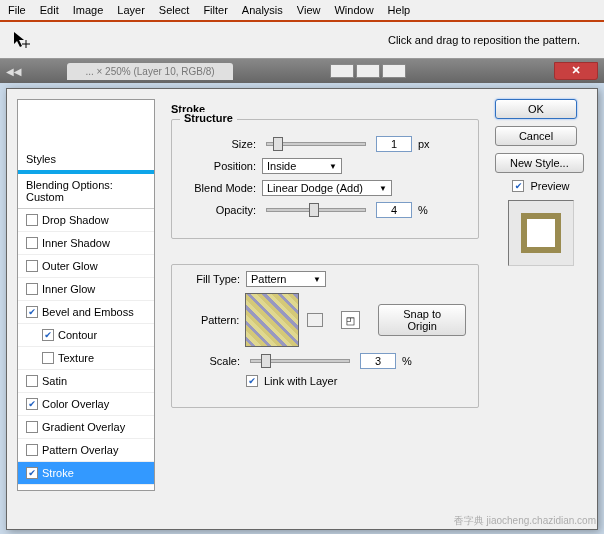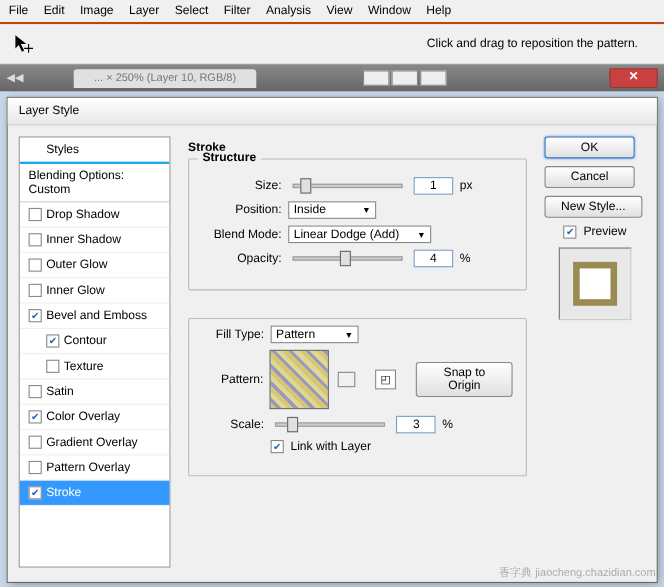--- a/index.html
+++ b/index.html
@@ -13,21 +13,21 @@
 .tabbar { background: linear-gradient(#888,#666); height: 24px; display: flex; align-items: center; padding: 0 6px; }
 .tab-arrow { color: #ddd; font-size: 10px; margin-right: 6px; }
 .tab { background: #e0e0e0; padding: 3px 18px; border-radius: 3px 3px 0 0; font-size: 10px; color: #777; margin-left: 40px; }
 .close-x { margin-left: auto; background: #c84040; color: white; width: 44px; height: 18px; text-align: center; border-radius: 0 0 3px 3px; border: 1px solid #a03030; font-weight: bold; line-height: 14px; }
 .win-btns { margin-left: auto; display: flex; gap: 2px; margin-right: 50px; }
 .win-btn { width: 24px; height: 14px; border: 1px solid #888; background: #eee; }
 .dialog { position: absolute; left: 6px; top: 88px; width: 592px; height: 442px; background: #f0f0f0; border: 1px solid #666; box-shadow: 2px 2px 8px rgba(0,0,0,0.3); }
 .dialog-title { background: linear-gradient(#fff,#e8e8e8); padding: 6px 10px; border-bottom: 1px solid #ccc; }
 .dialog-body { display: flex; padding: 10px; gap: 8px; height: calc(100% - 28px); }
 .style-list { width: 138px; border: 1px solid #999; background: #fff; }
-.style-header { padding: 5px 24px; border-bottom: 2px solid #0ea5e9; }
+.style-header { padding: 5px 8px; border-bottom: 4px solid #0ea5e9; margin-top: 48px; }
 .style-row { padding: 5px 8px; border-bottom: 1px solid #eee; display: flex; align-items: center; gap: 4px; }
 .style-row.selected { background: #3399ff; color: white; }
 .style-row.indent { padding-left: 24px; }
 .chk { width: 12px; height: 12px; border: 1px solid #888; background: white; display: inline-flex; align-items: center; justify-content: center; font-size: 9px; color: #2060c0; }
 .main-panel { flex: 1; padding: 4px 8px; }
 .group { border: 1px solid #bbb; border-radius: 2px; padding: 10px 12px 14px; margin-bottom: 25px; position: relative; }
 .group-title { position: absolute; top: -8px; left: 8px; background: #f0f0f0; padding: 0 4px; font-weight: bold; }
 .section-title { font-weight: bold; margin-bottom: 4px; }
 .form-row { display: flex; align-items: center; margin: 6px 0; gap: 6px; }
 .form-label { width: 72px; text-align: right; }
@@ -78,21 +78,20 @@
   <div class="tab">... × 250% (Layer 10, RGB/8)</div>
   <div class="win-btns">
     <div class="win-btn"></div>
     <div class="win-btn"></div>
     <div class="win-btn"></div>
   </div>
   <div class="close-x">✕</div>
 </div>
 
 <div class="dialog">
-  <div class="dialog-title">Layer Style</div>
   <div class="dialog-body">
     <div class="style-list">
       <div class="style-header">Styles</div>
       <div class="style-row" style="border-bottom:1px solid #ccc;">Blending Options: Custom</div>
       <div id="effects-container">
           <div class="style-row">
             <span class="chk"></span>
             <span>Drop Shadow</span>
           </div>
           <div class="style-row">

